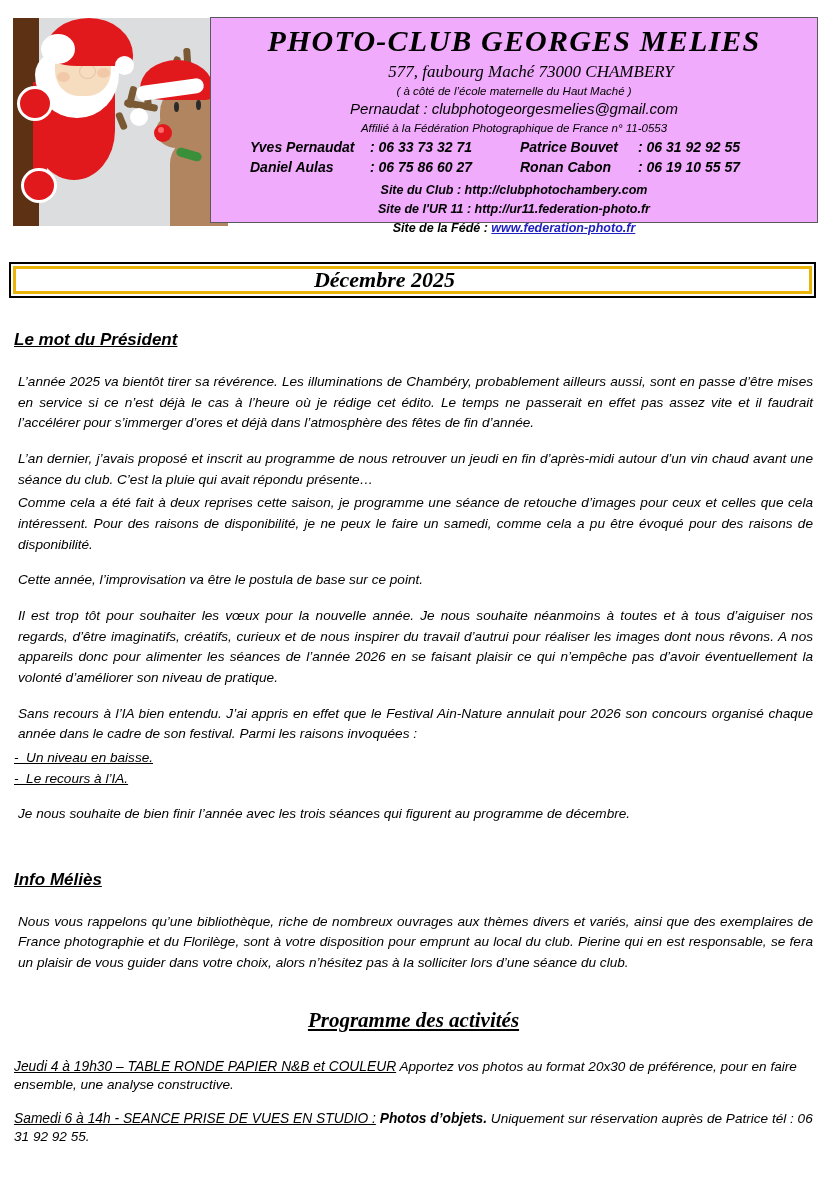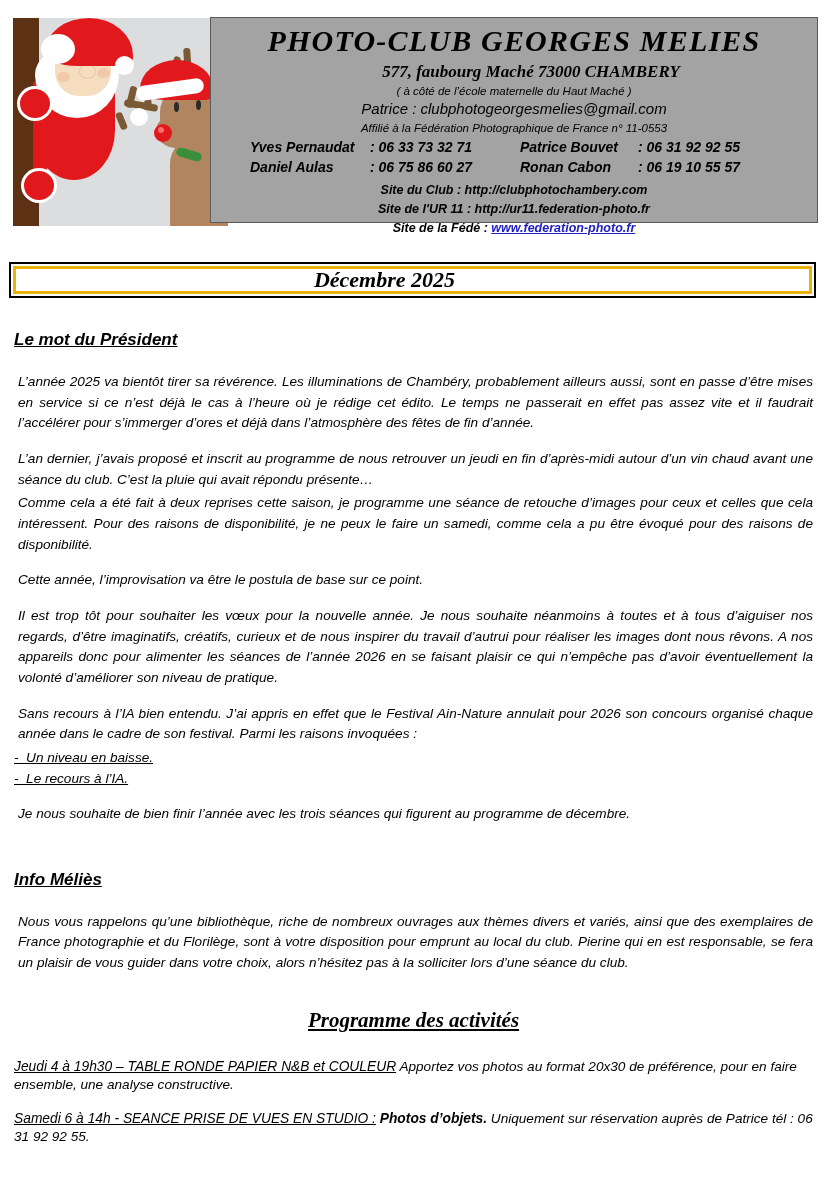--- a/index.html
+++ b/index.html
@@ -160,38 +160,38 @@
   .a6 { left: 26px; top: 38px; width: 7px; height: 20px; transform: rotate(-6deg); }
   .a7 { left: 0px; top: 62px; width: 7px; height: 18px; transform: rotate(-22deg); }
 
   
   .header-box {
     position: absolute;
     left: 210px;
     top: 17px;
     width: 608px;
     height: 206px;
-    background: #a3a3a3;
+    background: #f0abfc;
     border: 1px solid #5a5a5a;
     box-sizing: border-box;
     text-align: center;
     padding-top: 6px;
   }
   .club-name {
     font-family: "Liberation Serif", serif;
     font-weight: bold;
     font-style: italic;
     font-size: 30px;
     letter-spacing: 1.2px;
     line-height: 1.15;
     white-space: nowrap;
   }
   .club-address {
     font-family: "Liberation Serif", serif;
-    font-weight: bold;
+    font-weight: normal;
     font-style: italic;
     font-size: 17px;
     line-height: 1.3;
     margin-top: 2px;
     padding-left: 34px;
   }
   .club-sub {
     font-size: 11.5px;
     font-style: italic;
     line-height: 1.45;
@@ -369,21 +369,21 @@
       <div class="deer-hat-brim"></div>
       <div class="deer-hat-pom"></div>
       <div class="deer-collar"></div>
     </div>
   </div>
 
   <div class="header-box">
     <div class="club-name">PHOTO-CLUB  GEORGES  MELIES</div>
     <div class="club-address">577, faubourg Maché    73000 CHAMBERY</div>
     <div class="club-sub">( à côté de l’école maternelle du Haut Maché )</div>
-    <div class="club-mail">Patrice : clubphotogeorgesmelies@gmail.com</div>
+    <div class="club-mail">Pernaudat : clubphotogeorgesmelies@gmail.com</div>
     <div class="club-affil">Affilié à la Fédération Photographique de France n°  11-0553</div>
 
     <div class="contacts">
       <div class="contact-row">
         <span class="c-name">Yves Pernaudat</span>
         <span class="c-phone">: 06 33 73 32 71</span>
         <span class="c-name2">Patrice Bouvet</span>
         <span class="c-phone2">: 06 31 92 92 55</span>
       </div>
       <div class="contact-row">

